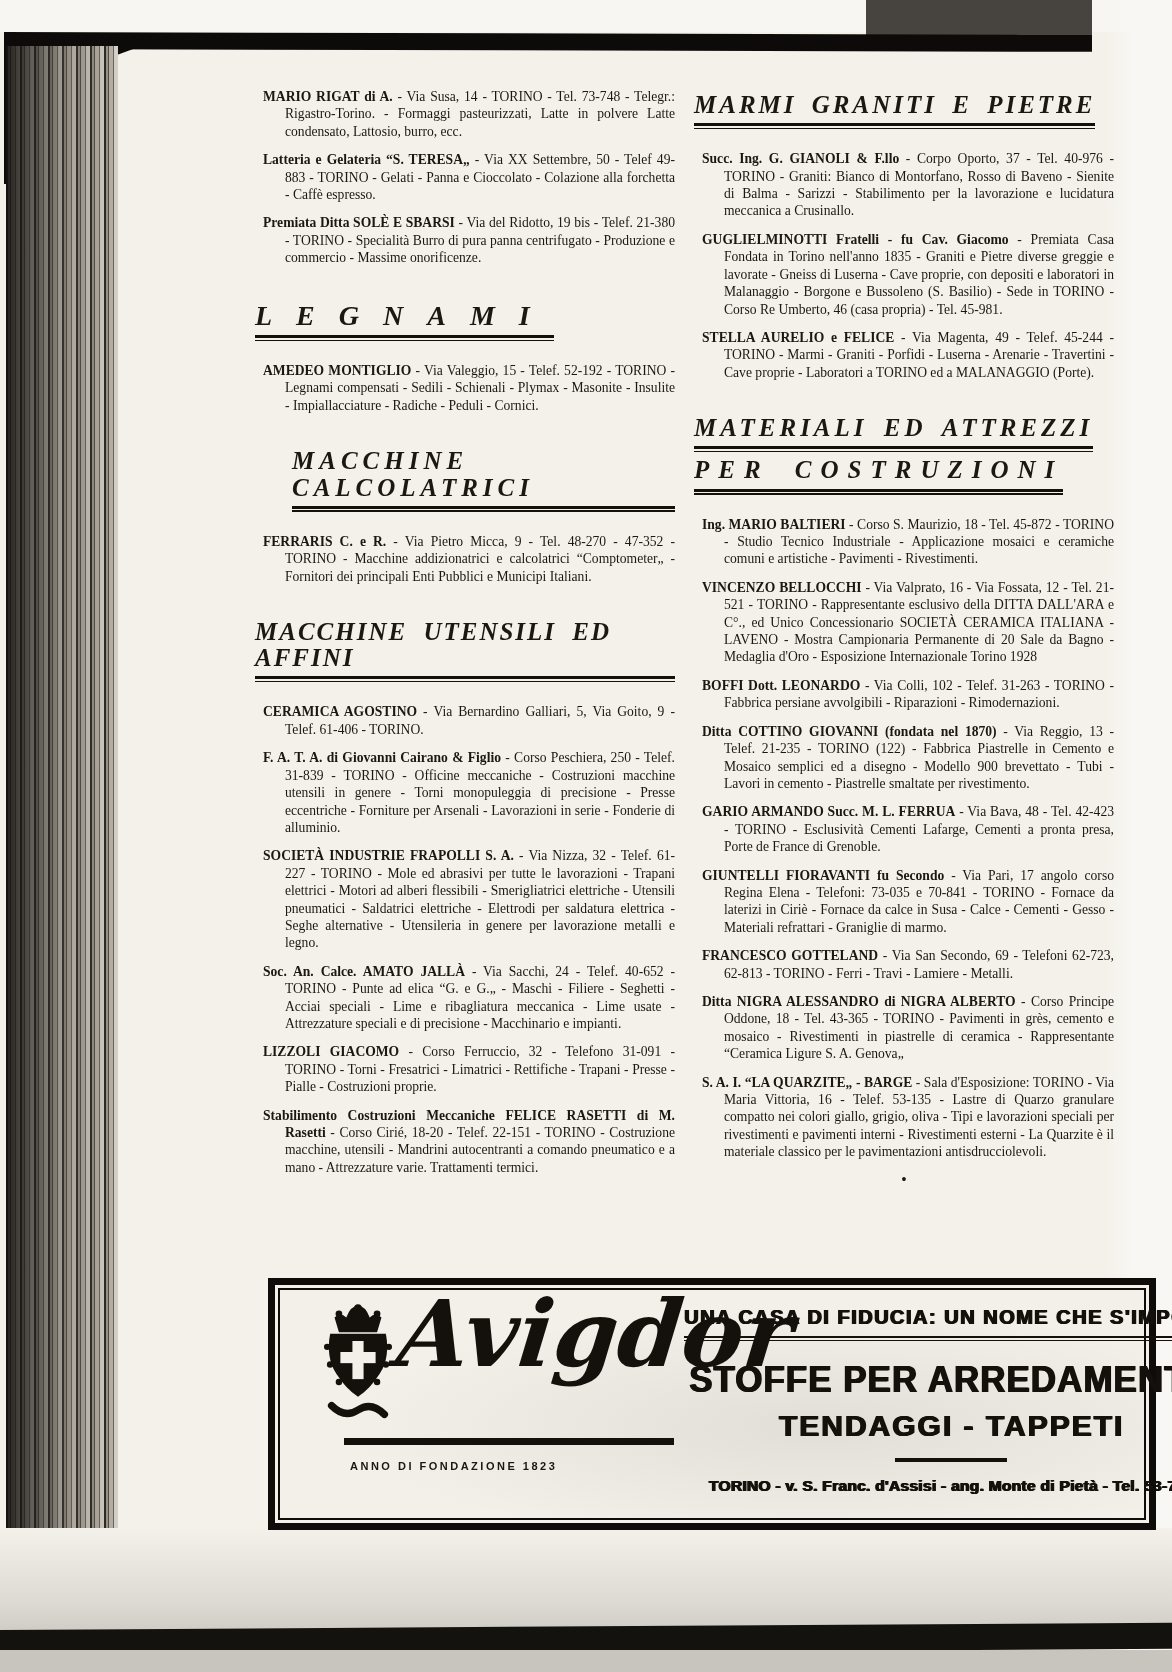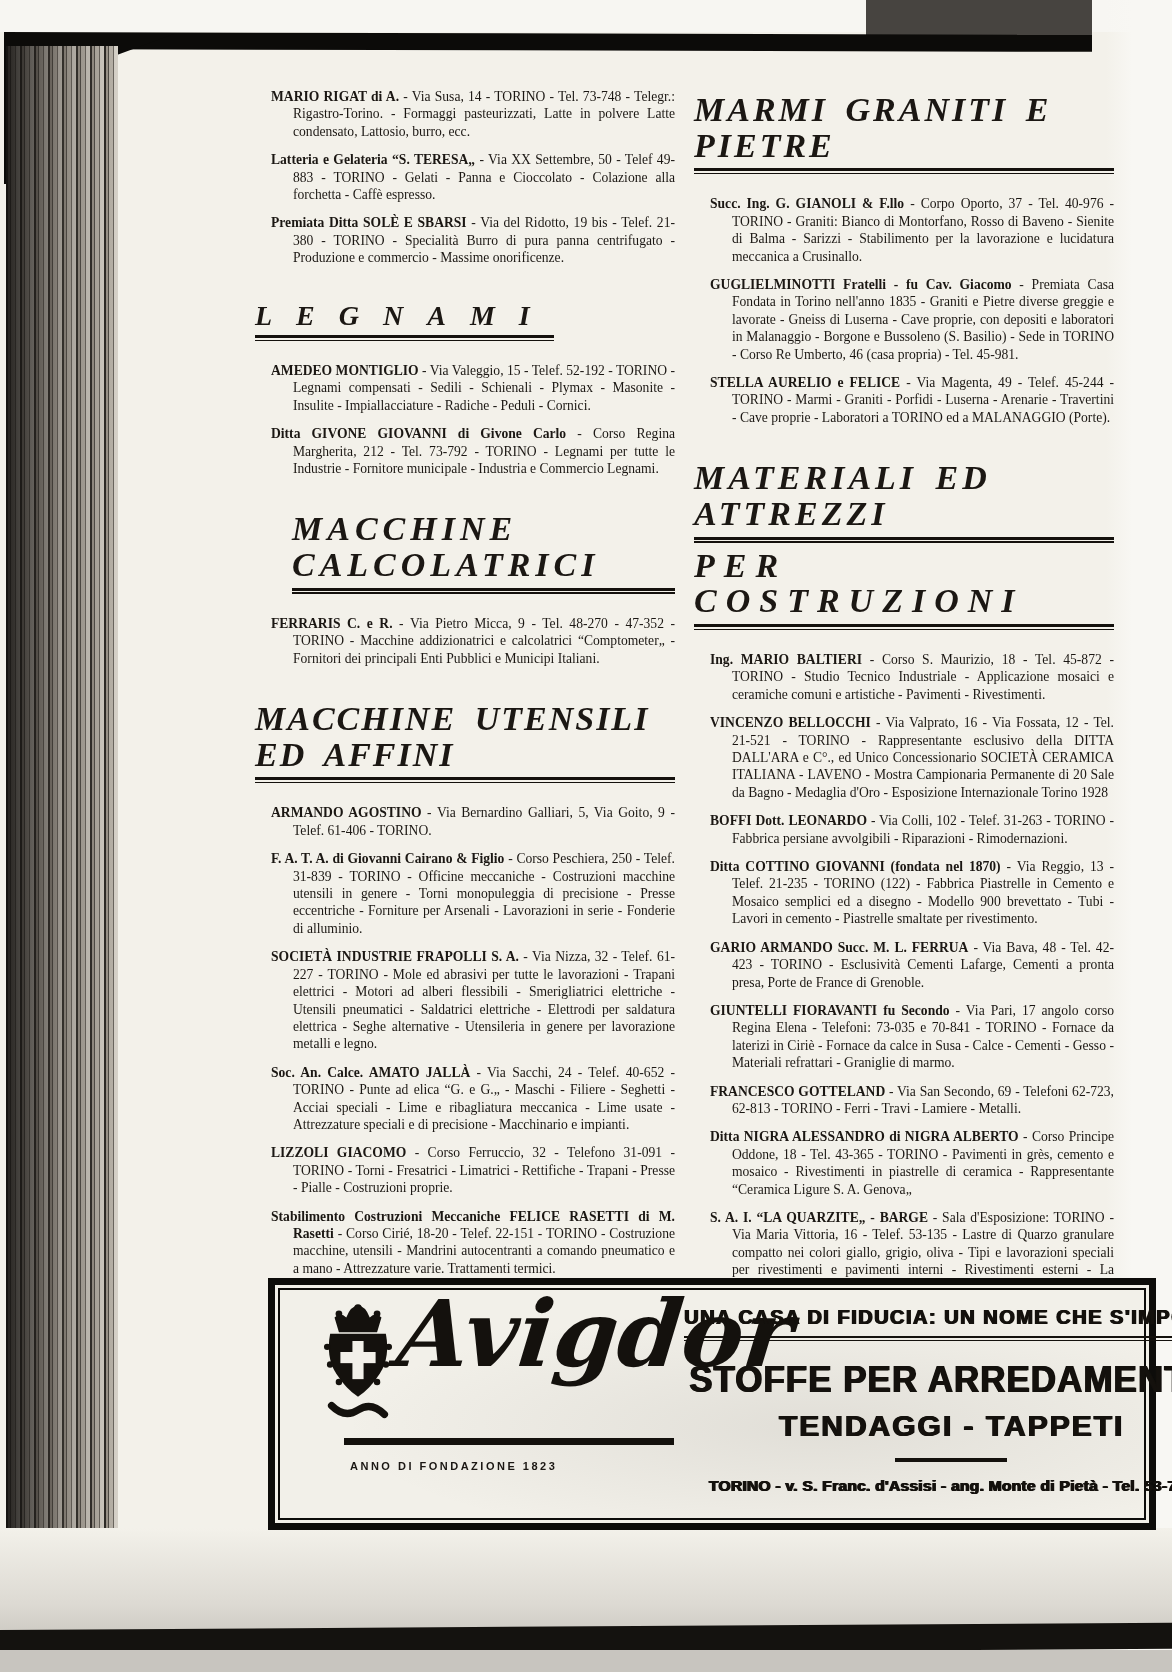--- a/index.html
+++ b/index.html
@@ -23,31 +23,31 @@
   .right-edge{left:1106px;top:0;width:66px;height:1672px;background:linear-gradient(90deg,rgba(247,246,242,0),#f8f7f3 40%);}
   .bottom-shade{left:0;top:1528px;width:1172px;height:104px;background:linear-gradient(#f3f1ea,#dcd9d2 75%,#cfccc5);}
   .bottom-edge{left:-6px;top:1630px;width:1190px;height:26px;background:#14120f;transform:rotate(-.35deg);transform-origin:left center;}
   .below-edge{left:0;top:1650px;width:1172px;height:22px;background:#c8c5bf;}
 
   
   .col{position:absolute;top:88px;width:420px;}
   .col-left{left:255px;}
   .col-right{left:694px;}
   .entry{
-    margin:0 0 11px 16px;
+    margin:0 0 11px 8px;
     font-size:13.6px;line-height:17.4px;text-align:justify;
     padding-left:22px;text-indent:-22px;
   }
   .nm{font-weight:bold;}
   .tx{font-weight:normal;}
   .sec{margin:34px 0 16px 0;}
   .col .sec:first-child{margin-top:4px;}
   .sec-line{
     display:inline-block;position:relative;
-    font-style:italic;font-weight:bold;font-size:34px;line-height:1.05;
+    font-style:italic;font-weight:bold;font-size:25px;line-height:1.05;
     letter-spacing:3px;
     border-bottom:3px solid #14110d;padding-bottom:5px;margin-bottom:8px;
   }
   .sec-line::after{content:"";position:absolute;left:0;right:0;bottom:-6px;height:1.5px;background:#14110d;}
   .ls-legnami{font-size:28px;letter-spacing:24px;}
   .ls-calc{letter-spacing:5px;word-spacing:13px;margin-left:37px;}
   .ls-utensili{letter-spacing:2px;word-spacing:8px;}
   .ls-marmi{letter-spacing:3px;word-spacing:6px;}
   .ls-materiali{letter-spacing:4px;word-spacing:6px;}
   .ls-costruzioni{letter-spacing:9px;word-spacing:10px;}
@@ -105,31 +105,30 @@
 
 <div class="col col-left">
   <p class="entry"><span class="nm">MARIO RIGAT di A.</span><span class="tx"> - Via Susa, 14 - TORINO - Tel. 73-748 - Telegr.: Rigastro-Torino. - Formaggi pasteurizzati, Latte in polvere Latte condensato, Lattosio, burro, ecc.</span></p>
   <p class="entry"><span class="nm">Latteria e Gelateria “S. TERESA„</span><span class="tx"> - Via XX Settembre, 50 - Telef 49-883 - TORINO - Gelati - Panna e Cioccolato - Colazione alla forchetta - Caffè espresso.</span></p>
   <p class="entry"><span class="nm">Premiata Ditta SOLÈ E SBARSI</span><span class="tx"> - Via del Ridotto, 19 bis - Telef. 21-380 - TORINO - Specialità Burro di pura panna centrifugato - Produzione e commercio - Massime onorificenze.</span></p>
 
   <div class="sec">
     <span class="sec-line ls-legnami">LEGNAMI</span>
   </div>
   <p class="entry"><span class="nm">AMEDEO MONTIGLIO</span><span class="tx"> - Via Valeggio, 15 - Telef. 52-192 - TORINO - Legnami compensati - Sedili - Schienali - Plymax - Masonite - Insulite - Impiallacciature - Radiche - Peduli - Cornici.</span></p>
-  <p class="entry"><span class="nm">Ditta GIVONE GIOVANNI di Givone Carlo</span><span class="tx"> - Corso Regina Margherita, 212 - Tel. 73-792 - TORINO - Legnami per tutte le Industrie - Fornitore municipale - Industria e Commercio Legnami.</span></p>
 
   <div class="sec">
     <span class="sec-line ls-calc">MACCHINE CALCOLATRICI</span>
   </div>
   <p class="entry"><span class="nm">FERRARIS C. e R.</span><span class="tx"> - Via Pietro Micca, 9 - Tel. 48-270 - 47-352 - TORINO - Macchine addizionatrici e calcolatrici “Comptometer„ - Fornitori dei principali Enti Pubblici e Municipi Italiani.</span></p>
 
   <div class="sec">
     <span class="sec-line ls-utensili">MACCHINE UTENSILI ED AFFINI</span>
   </div>
-  <p class="entry"><span class="nm">ARMANDO AGOSTINO</span><span class="tx"> - Via Bernardino Galliari, 5, Via Goito, 9 - Telef. 61-406 - TORINO.</span></p>
+  <p class="entry"><span class="nm">CERAMICA AGOSTINO</span><span class="tx"> - Via Bernardino Galliari, 5, Via Goito, 9 - Telef. 61-406 - TORINO.</span></p>
   <p class="entry"><span class="nm">F. A. T. A. di Giovanni Cairano &amp; Figlio</span><span class="tx"> - Corso Peschiera, 250 - Telef. 31-839 - TORINO - Officine meccaniche - Costruzioni macchine utensili in genere - Torni monopuleggia di precisione - Presse eccentriche - Forniture per Arsenali - Lavorazioni in serie - Fonderie di alluminio.</span></p>
   <p class="entry"><span class="nm">SOCIETÀ INDUSTRIE FRAPOLLI S. A.</span><span class="tx"> - Via Nizza, 32 - Telef. 61-227 - TORINO - Mole ed abrasivi per tutte le lavorazioni - Trapani elettrici - Motori ad alberi flessibili - Smerigliatrici elettriche - Utensili pneumatici - Saldatrici elettriche - Elettrodi per saldatura elettrica - Seghe alternative - Utensileria in genere per lavorazione metalli e legno.</span></p>
   <p class="entry"><span class="nm">Soc. An. Calce. AMATO JALLÀ</span><span class="tx"> - Via Sacchi, 24 - Telef. 40-652 - TORINO - Punte ad elica “G. e G.„ - Maschi - Filiere - Seghetti - Acciai speciali - Lime e ribagliatura meccanica - Lime usate - Attrezzature speciali e di precisione - Macchinario e impianti.</span></p>
   <p class="entry"><span class="nm">LIZZOLI GIACOMO</span><span class="tx"> - Corso Ferruccio, 32 - Telefono 31-091 - TORINO - Torni - Fresatrici - Limatrici - Rettifiche - Trapani - Presse - Pialle - Costruzioni proprie.</span></p>
   <p class="entry"><span class="nm">Stabilimento Costruzioni Meccaniche FELICE RASETTI di M. Rasetti</span><span class="tx"> - Corso Cirié, 18-20 - Telef. 22-151 - TORINO - Costruzione macchine, utensili - Mandrini autocentranti a comando pneumatico e a mano - Attrezzature varie. Trattamenti termici.</span></p>
 </div>
 
 <div class="col col-right">
   <div class="sec">
     <span class="sec-line ls-marmi">MARMI GRANITI E PIETRE</span>

